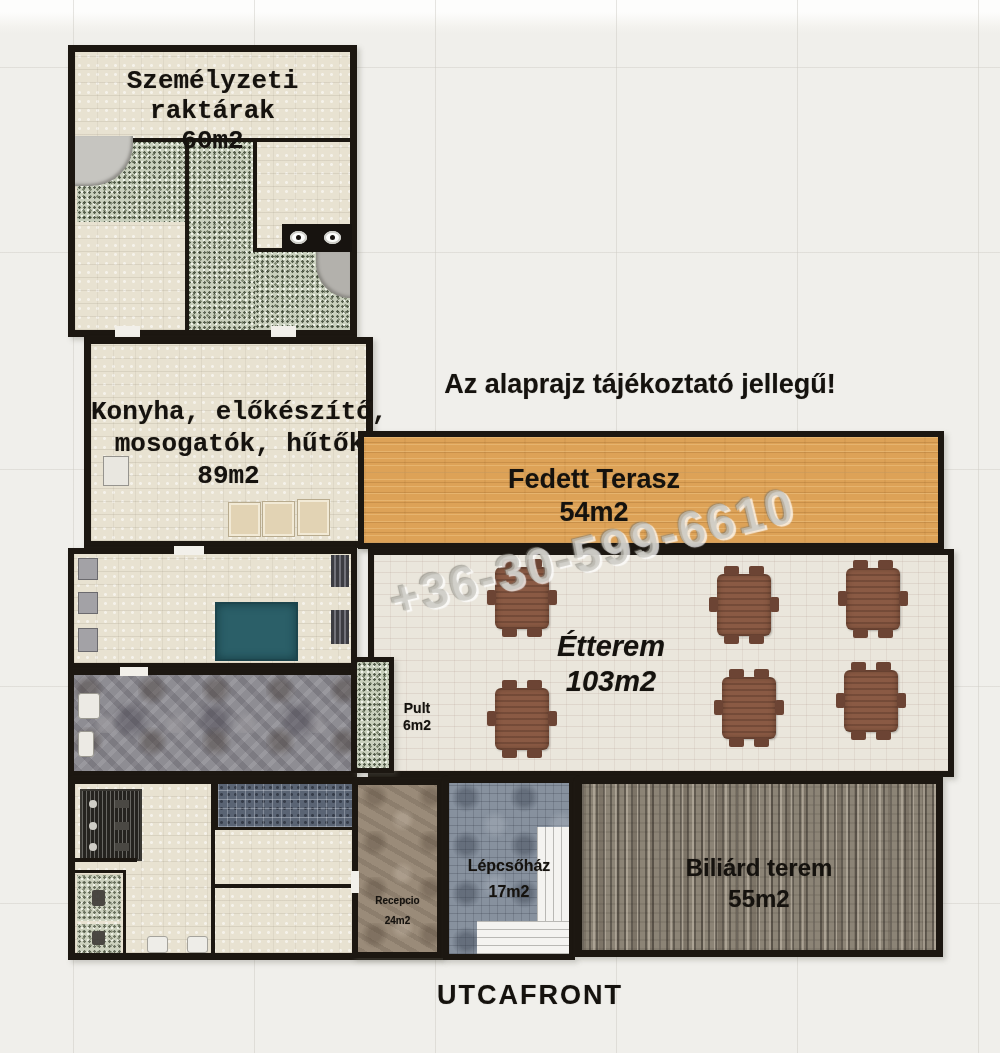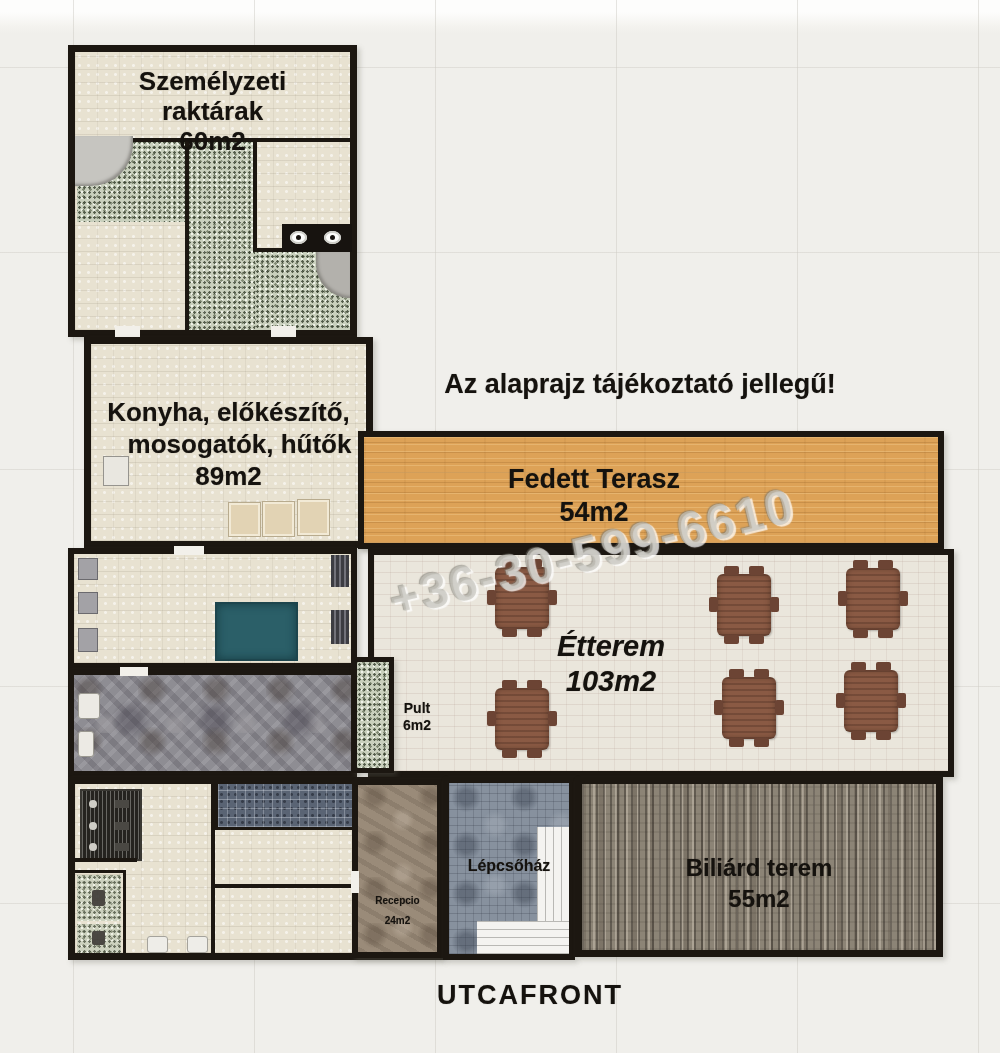--- a/index.html
+++ b/index.html
@@ -17,21 +17,21 @@
     repeating-linear-gradient(0deg, rgba(205,203,196,.45) 0 1px, transparent 1px 217px);
     background-position:73px 0,0 68px;}
   .blk{position:absolute;border:7px solid var(--wall);box-shadow:3px 3px 5px rgba(110,108,100,.3);box-sizing:border-box;}
   .blk.thin{border-width:6px;}
   .blk.thinner{border-width:5px;}
   
   .tex-stone{background-color:var(--beige);background-image:
     repeating-linear-gradient(0deg, rgba(120,110,90,.14) 0 1px, transparent 1px 13px),
     repeating-linear-gradient(90deg, rgba(120,110,90,.09) 0 1px, transparent 1px 22px),
     radial-gradient(rgba(255,255,255,.55) 1px, transparent 2px);
-    background-size:auto,auto,9px 9px;}
+    background-size:auto,auto,9px 9px;font-family:Liberation Mono, monospace;}
   .tex-speckle{background-color:var(--green);background-image:
     radial-gradient(rgba(35,45,28,.7) 1px, transparent 1.5px),
     radial-gradient(rgba(70,82,58,.55) 1px, transparent 1.5px),
     radial-gradient(rgba(250,252,244,.8) 1px, transparent 1.4px);
     background-size:5px 5px,7px 7px,6px 6px;background-position:0 0,3px 4px,2px 1px;}
   .tex-wood{background-color:var(--terrace);background-image:
     repeating-linear-gradient(0deg, rgba(130,80,25,.22) 0 1px, transparent 1px 10px),
     repeating-linear-gradient(0deg, rgba(255,225,170,.28) 0 1px, transparent 1px 7px),
     repeating-linear-gradient(90deg, rgba(130,80,25,.07) 0 2px, transparent 2px 40px);}
   .tex-tile{background-color:var(--cream);background-image:
@@ -248,20 +248,21 @@
       <span style="display:block;">Recepcio</span>
       <span style="display:block;">24m2</span>
     </div>
   </div>
 
   <div class="blk thin tex-mottle-blue" style="left:443px;top:777px;width:132px;height:183px;">
     <div class="stairs-v" style="left:88px;top:44px;width:32px;height:94px;"></div>
     <div class="stairs-h" style="left:28px;top:138px;width:92px;height:33px;"></div>
     <div class="rlabel" style="left:-25px;width:170px;top:70px;font-size:16px;line-height:26px;">
       <span style="display:block;">Lépcsőház</span>
+      <span style="display:block;">17m2</span>
     </div>
   </div>
 
   <div class="blk tex-stripes" style="left:575px;top:777px;width:368px;height:180px;">
     <div class="rlabel" style="left:0;right:0;top:68px;font-size:24px;line-height:31px;">
       <span style="display:block;">Biliárd terem</span>
       <span style="display:block;">55m2</span>
     </div>
   </div>
 

